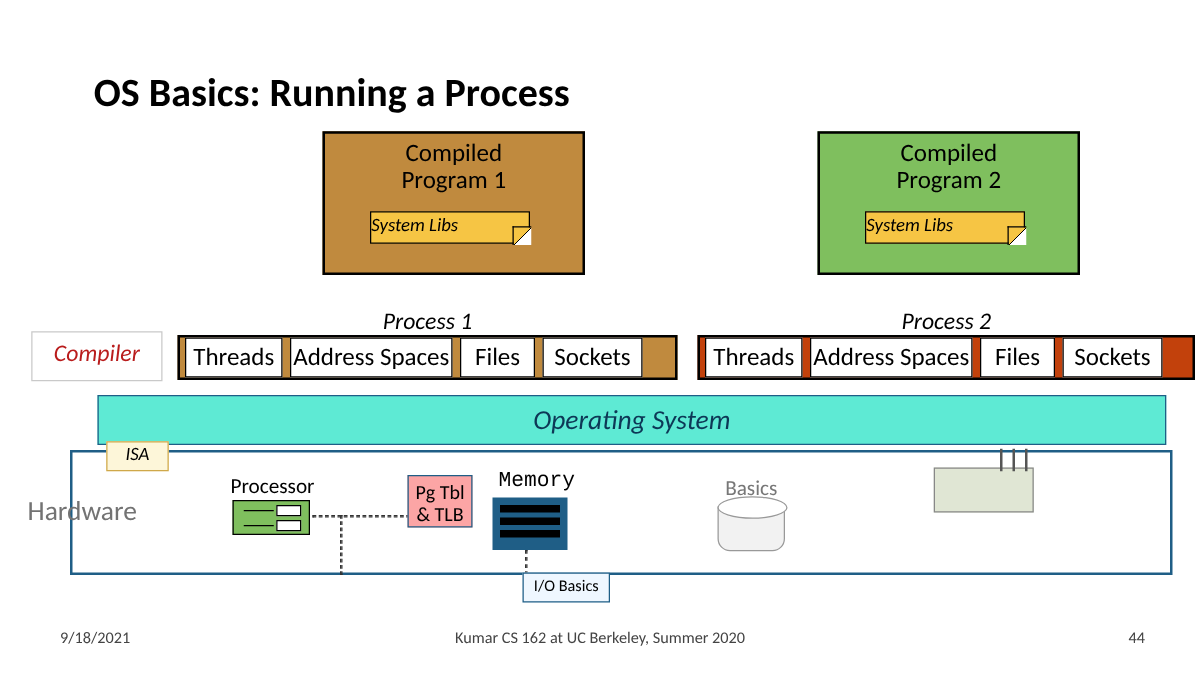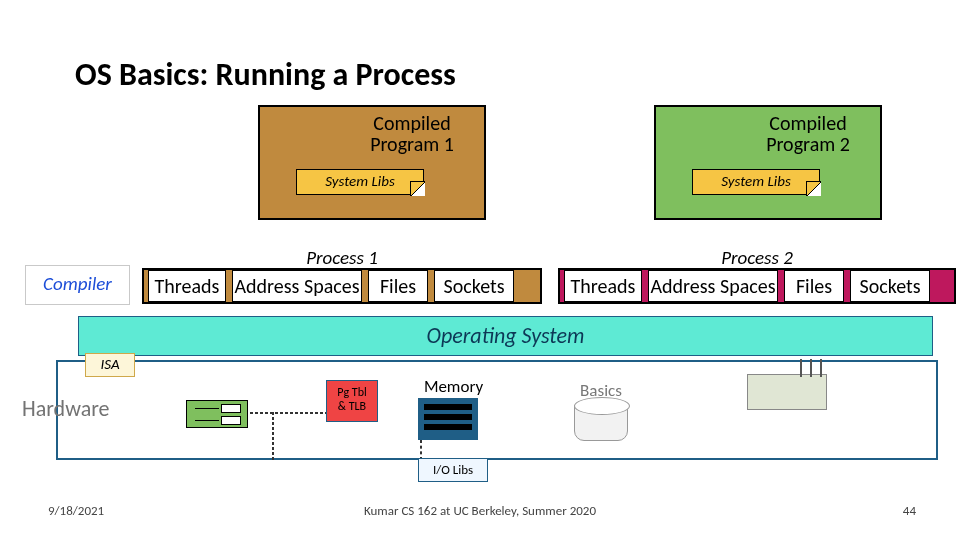--- a/index.html
+++ b/index.html
@@ -15,46 +15,44 @@
   }
   .title {
     position: absolute;
     left: 75px;
     top: 55px;
     font-size: 32px;
     font-weight: 700;
   }
   .prog-block {
     position: absolute;
-    width: 228px;
+    width: 210px;
     height: 115px;
     border: 2px solid #000;
     background: #c08a3e;
     z-index: 3;
-    padding-left: 40px;
   }
   .prog-block.p2 { background: #7fbf5e; }
   .prog-label {
     position: absolute;
     width: 100%;
     top: 6px;
     text-align: center;
     font-size: 20px;
     line-height: 1.05;
     color: #000;
   }
   .libs {
     position: absolute;
     left: 36px;
     top: 62px;
     width: 128px;
     height: 26px;
     background: #f6c544;
     border: 1.5px solid #000;
-    text-align: center;
     font-size: 15px;
     line-height: 23px;
     font-style: italic;
   }
   .libs::after {
     content: "";
     position: absolute;
     right: -2px;
     bottom: -2px;
     width: 14px;
@@ -71,21 +69,21 @@
   }
   .proc-wrap .plabel {
     position: absolute;
     width: 100%;
     top: -24px;
     text-align: center;
     font-style: italic;
     font-size: 19px;
   }
   .proc-wrap.p1 { background: #c08a3e; }
-  .proc-wrap.p2 { background: #be185d; }
+  .proc-wrap.p2 { background: #c2410c; }
   .cell {
     position: absolute;
     top: 0;
     height: 32px;
     background: #fff;
     border: 1.5px solid #000;
     font-size: 20px;
     text-align: center;
     line-height: 30px;
     white-space: nowrap;
@@ -106,21 +104,21 @@
     line-height: 38px;
     color: #0d3856;
   }
   .compiler {
     position: absolute;
     left: 25px;
     top: 265px;
     width: 105px;
     height: 40px;
     border: 1.5px solid #c9c9c9;
-    color: #1d4ed8;
+    color: #b91c1c;
     font-style: italic;
     font-size: 19px;
     text-align: center;
     line-height: 36px;
   }
   .isa {
     position: absolute;
     left: 85px;
     top: 353px;
     width: 50px;
@@ -174,27 +172,27 @@
   .proc-chip .arrow {
     position: absolute;
     height: 0;
     border-top: 1px solid #000;
   }
   .pgtbl {
     left: 326px; top: 380px; width: 52px;
   }
   .pgtbl .box {
     width: 52px; height: 42px;
-    background: #ef4444;
+    background: #fca5a5;
     border: 1.5px solid #1f5e86;
-    font-size: 12px;
+    font-size: 16px;
     line-height: 1.15;
     padding-top: 5px;
   }
-  .memory { left: 396px; top: 376px; width: 115px; }
+  .memory { left: 372px; top: 376px; width: 115px; font-family: Liberation Mono, monospace; }
   .memory .board {
     position: absolute; left: 22px; top: 22px;
     width: 60px; height: 42px;
     background: #1f5e86;
   }
   .memory .board .slot {
     position: absolute; left: 6px; width: 48px; height: 6px;
     background: #000;
   }
   .storage { left: 556px; top: 380px; width: 90px; color: #777; }
@@ -295,20 +293,21 @@
 
 <div class="os-band">Operating System</div>
 
 <div class="compiler">Compiler</div>
 <div class="isa">ISA</div>
 
 <div class="hw-frame"></div>
 <div class="hardware-label">Hardware</div>
 
 <div class="hw-part proc-chip">
+  <div>Processor</div>
   <div class="chip">
     <div class="core" style="left:34px; top:3px;"></div>
     <div class="core" style="left:34px; top:15px;"></div>
     <div class="arrow" style="left:8px; top:7px; width:24px;"></div>
     <div class="arrow" style="left:8px; top:19px; width:24px;"></div>
   </div>
 </div>
 
 <div class="hw-part pgtbl">
   <div class="box">Pg Tbl<br>&amp; TLB</div>
@@ -329,21 +328,21 @@
 </div>
 
 <div class="hw-part networks">
   <div class="card">
     <div class="ant" style="left:52px;"></div>
     <div class="ant" style="left:62px;"></div>
     <div class="ant" style="left:72px;"></div>
   </div>
 </div>
 
-<div class="ioctrl">I/O Libs</div>
+<div class="ioctrl">I/O Basics</div>
 
 <div class="dashed" style="left:250px; top:412px; width:78px; height:0;"></div>
 <div class="dashed" style="left:272px; top:412px; width:0; height:48px;"></div>
 <div class="dashed" style="left:420px; top:440px; width:0; height:20px;"></div>
 
 <div class="footer-date">9/18/2021</div>
 <div class="footer-center">Kumar CS 162 at UC Berkeley, Summer 2020</div>
 <div class="footer-page">44</div>
 
 </body></html>

